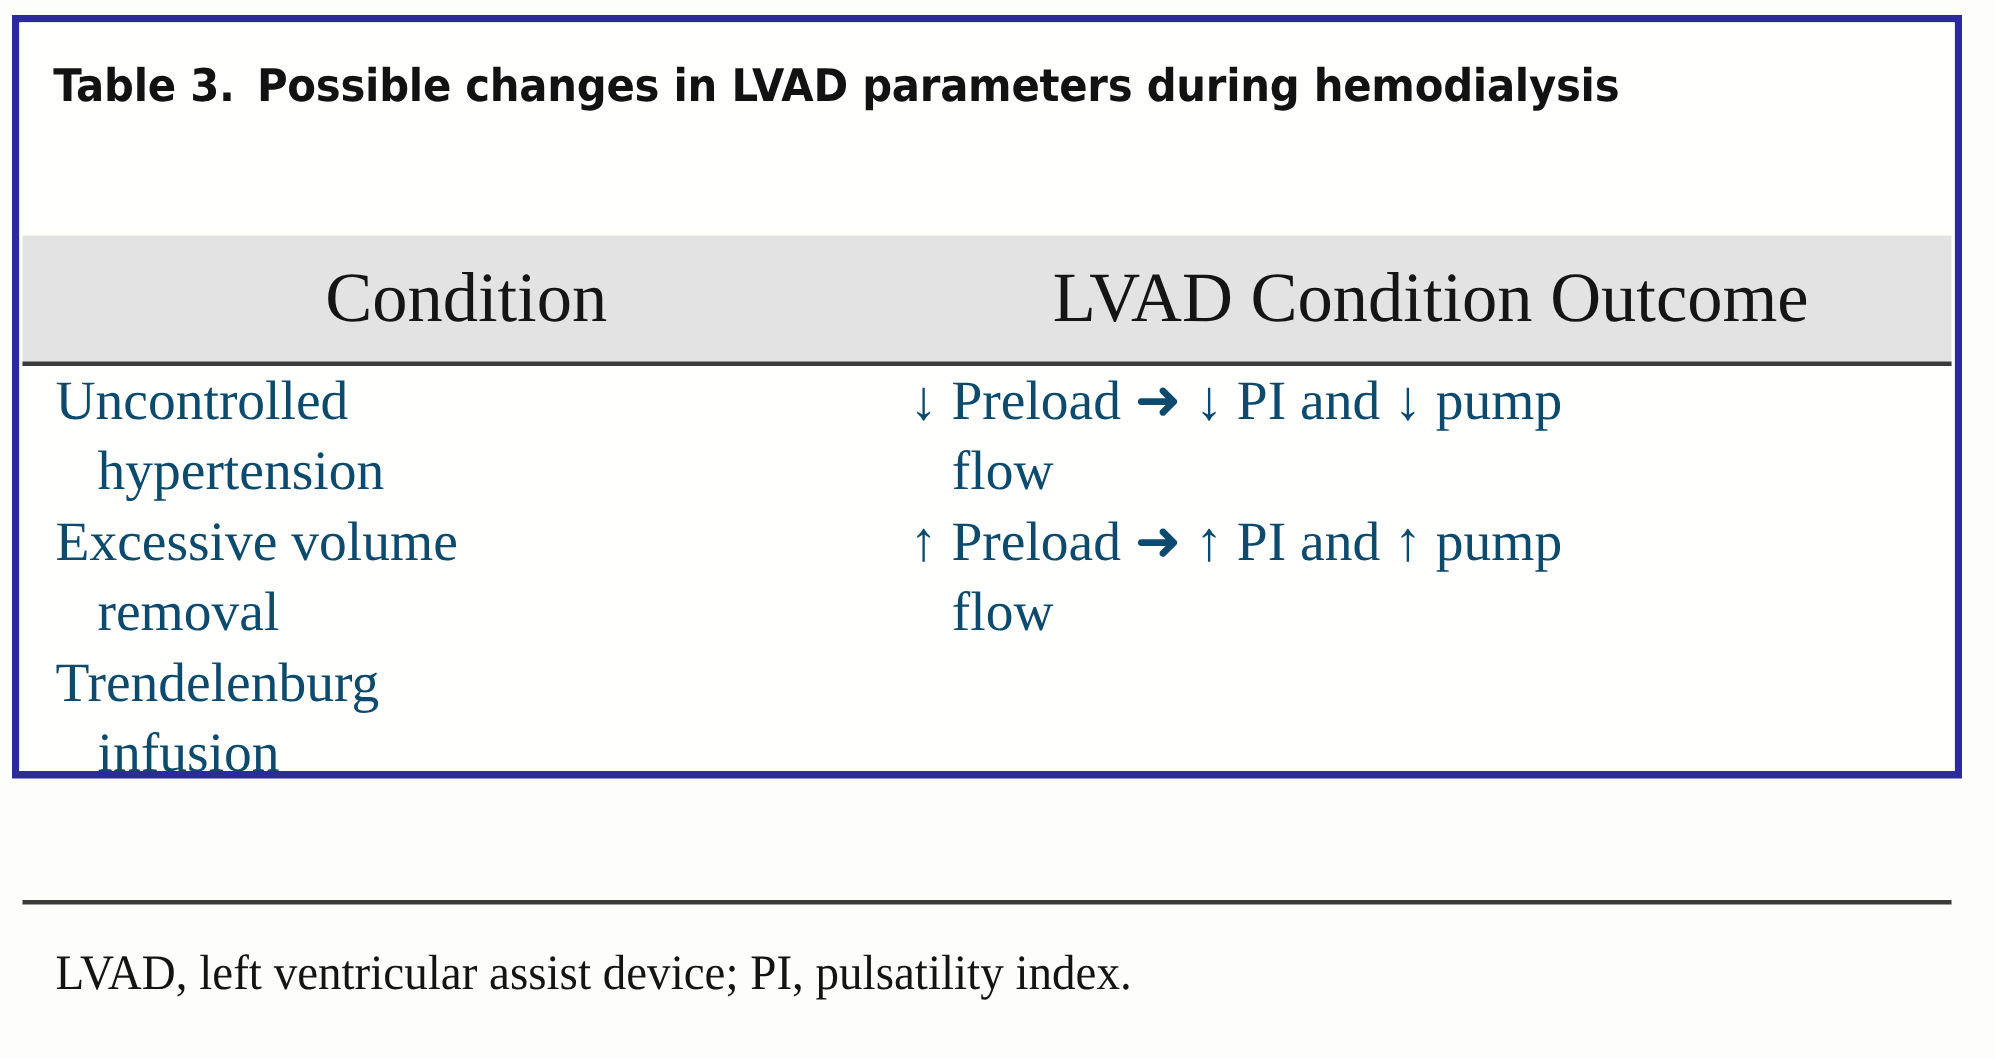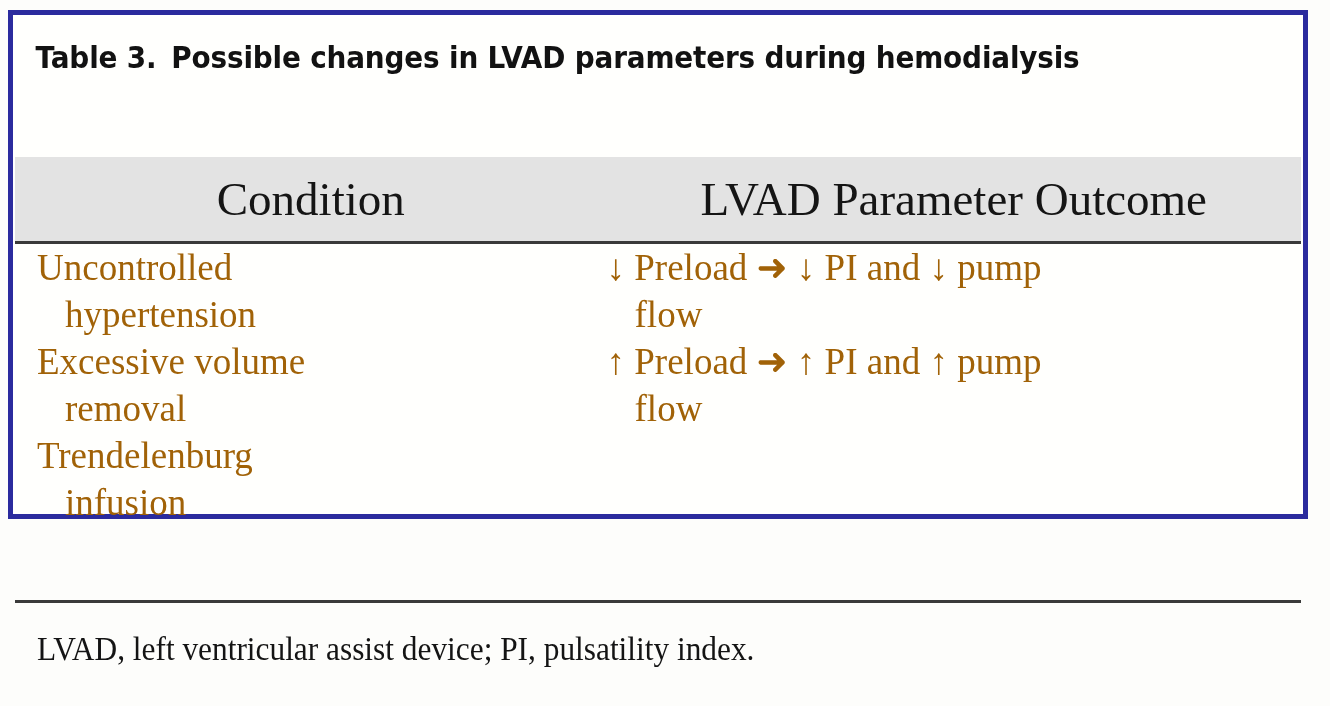--- a/index.html
+++ b/index.html
@@ -78,21 +78,21 @@
     top: 227px;
     height: 353px;
     display: flex;
   }
   .col-left  { width: 46%; padding-left: 22px; box-sizing: border-box; }
   .col-right { width: 54%; box-sizing: border-box; }
 
   .cell-line {
     font-size: 37px;
     line-height: 47px;
-    color: #a16207;
+    color: #0c4a6e;
     white-space: pre;
   }
   .cell-line.cont { padding-left: 28px; }
 
   
   .footnote-rule {
     position: absolute;
     left: 0;
     right: 0;
     top: 583px;
@@ -114,21 +114,21 @@
 </head>
 <body>
 
 <div id="table-frame">
   <div id="table-inner">
 
     <div class="caption"><span class="cap-num">Table 3.</span><span>Possible changes in LVAD parameters during hemodialysis</span></div>
 
     <div class="header-band">
       <div class="th cond">Condition</div>
-      <div class="th param">LVAD Parameter Outcome</div>
+      <div class="th param">LVAD Condition Outcome</div>
     </div>
 
     <div class="body-area">
       <div class="col-left">
         <div>
           <div class="cell-line">Uncontrolled</div>
           <div class="cell-line cont">hypertension</div>
         </div>
         <div>
           <div class="cell-line">Excessive volume</div>

